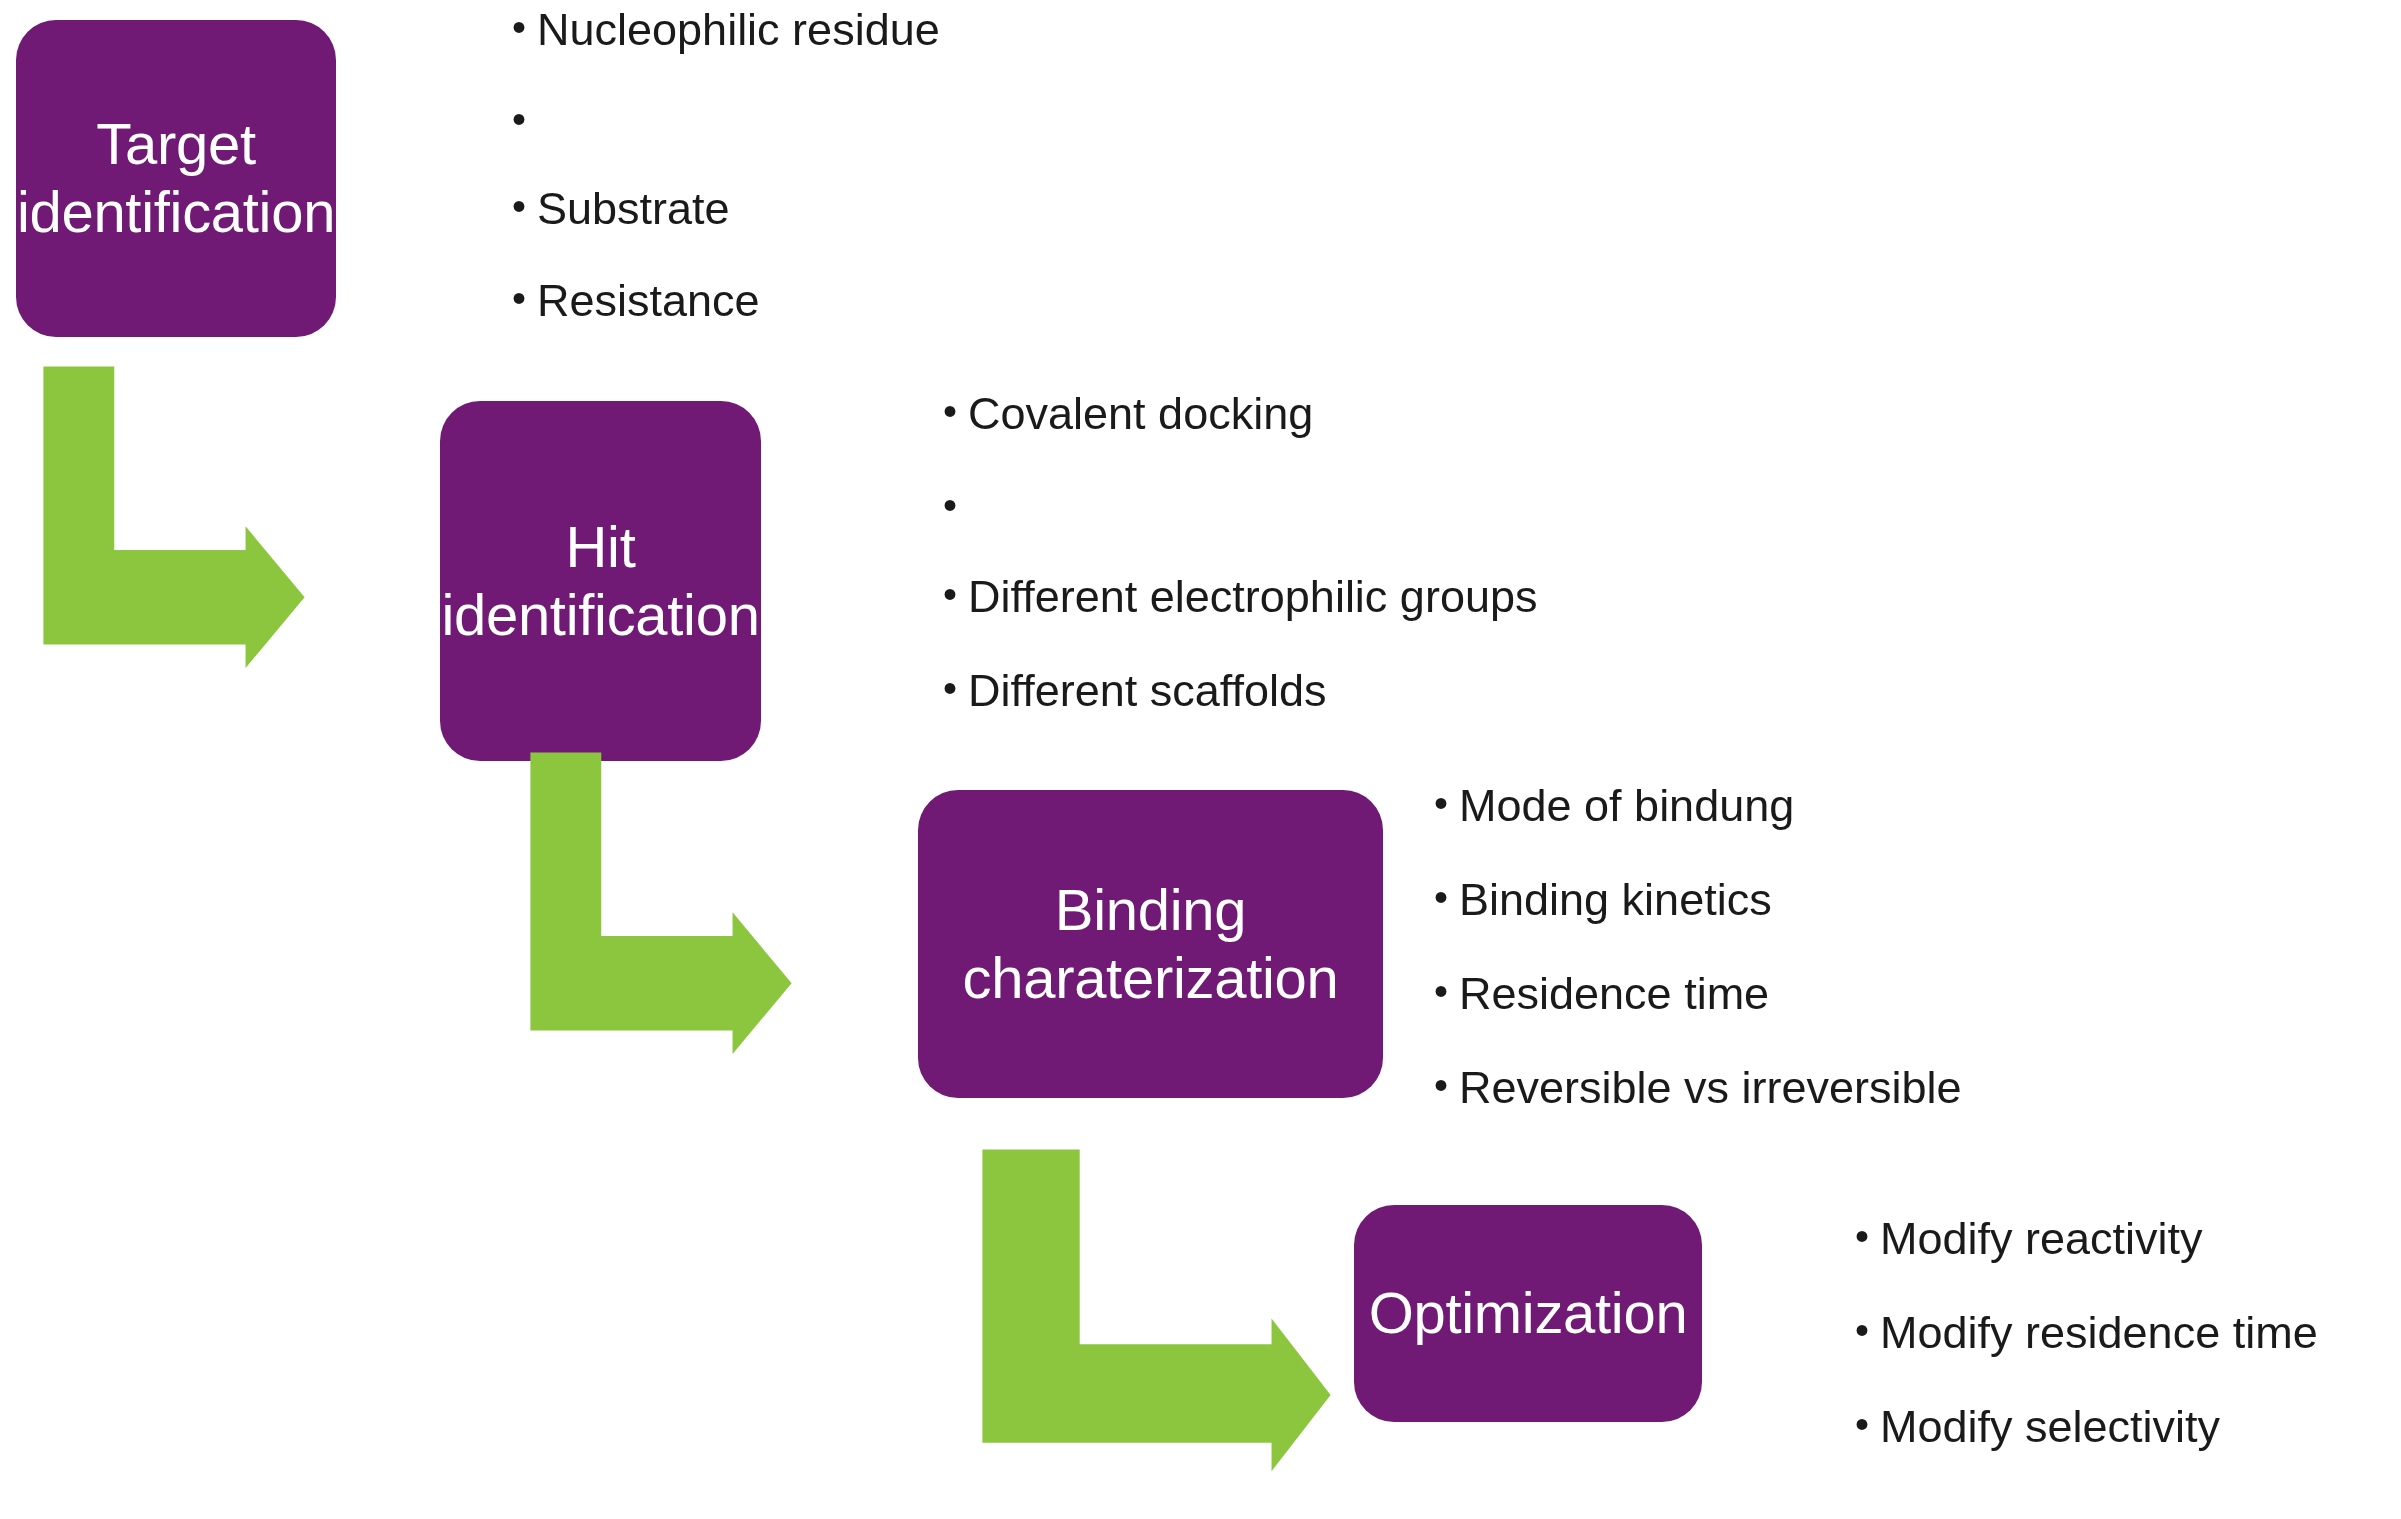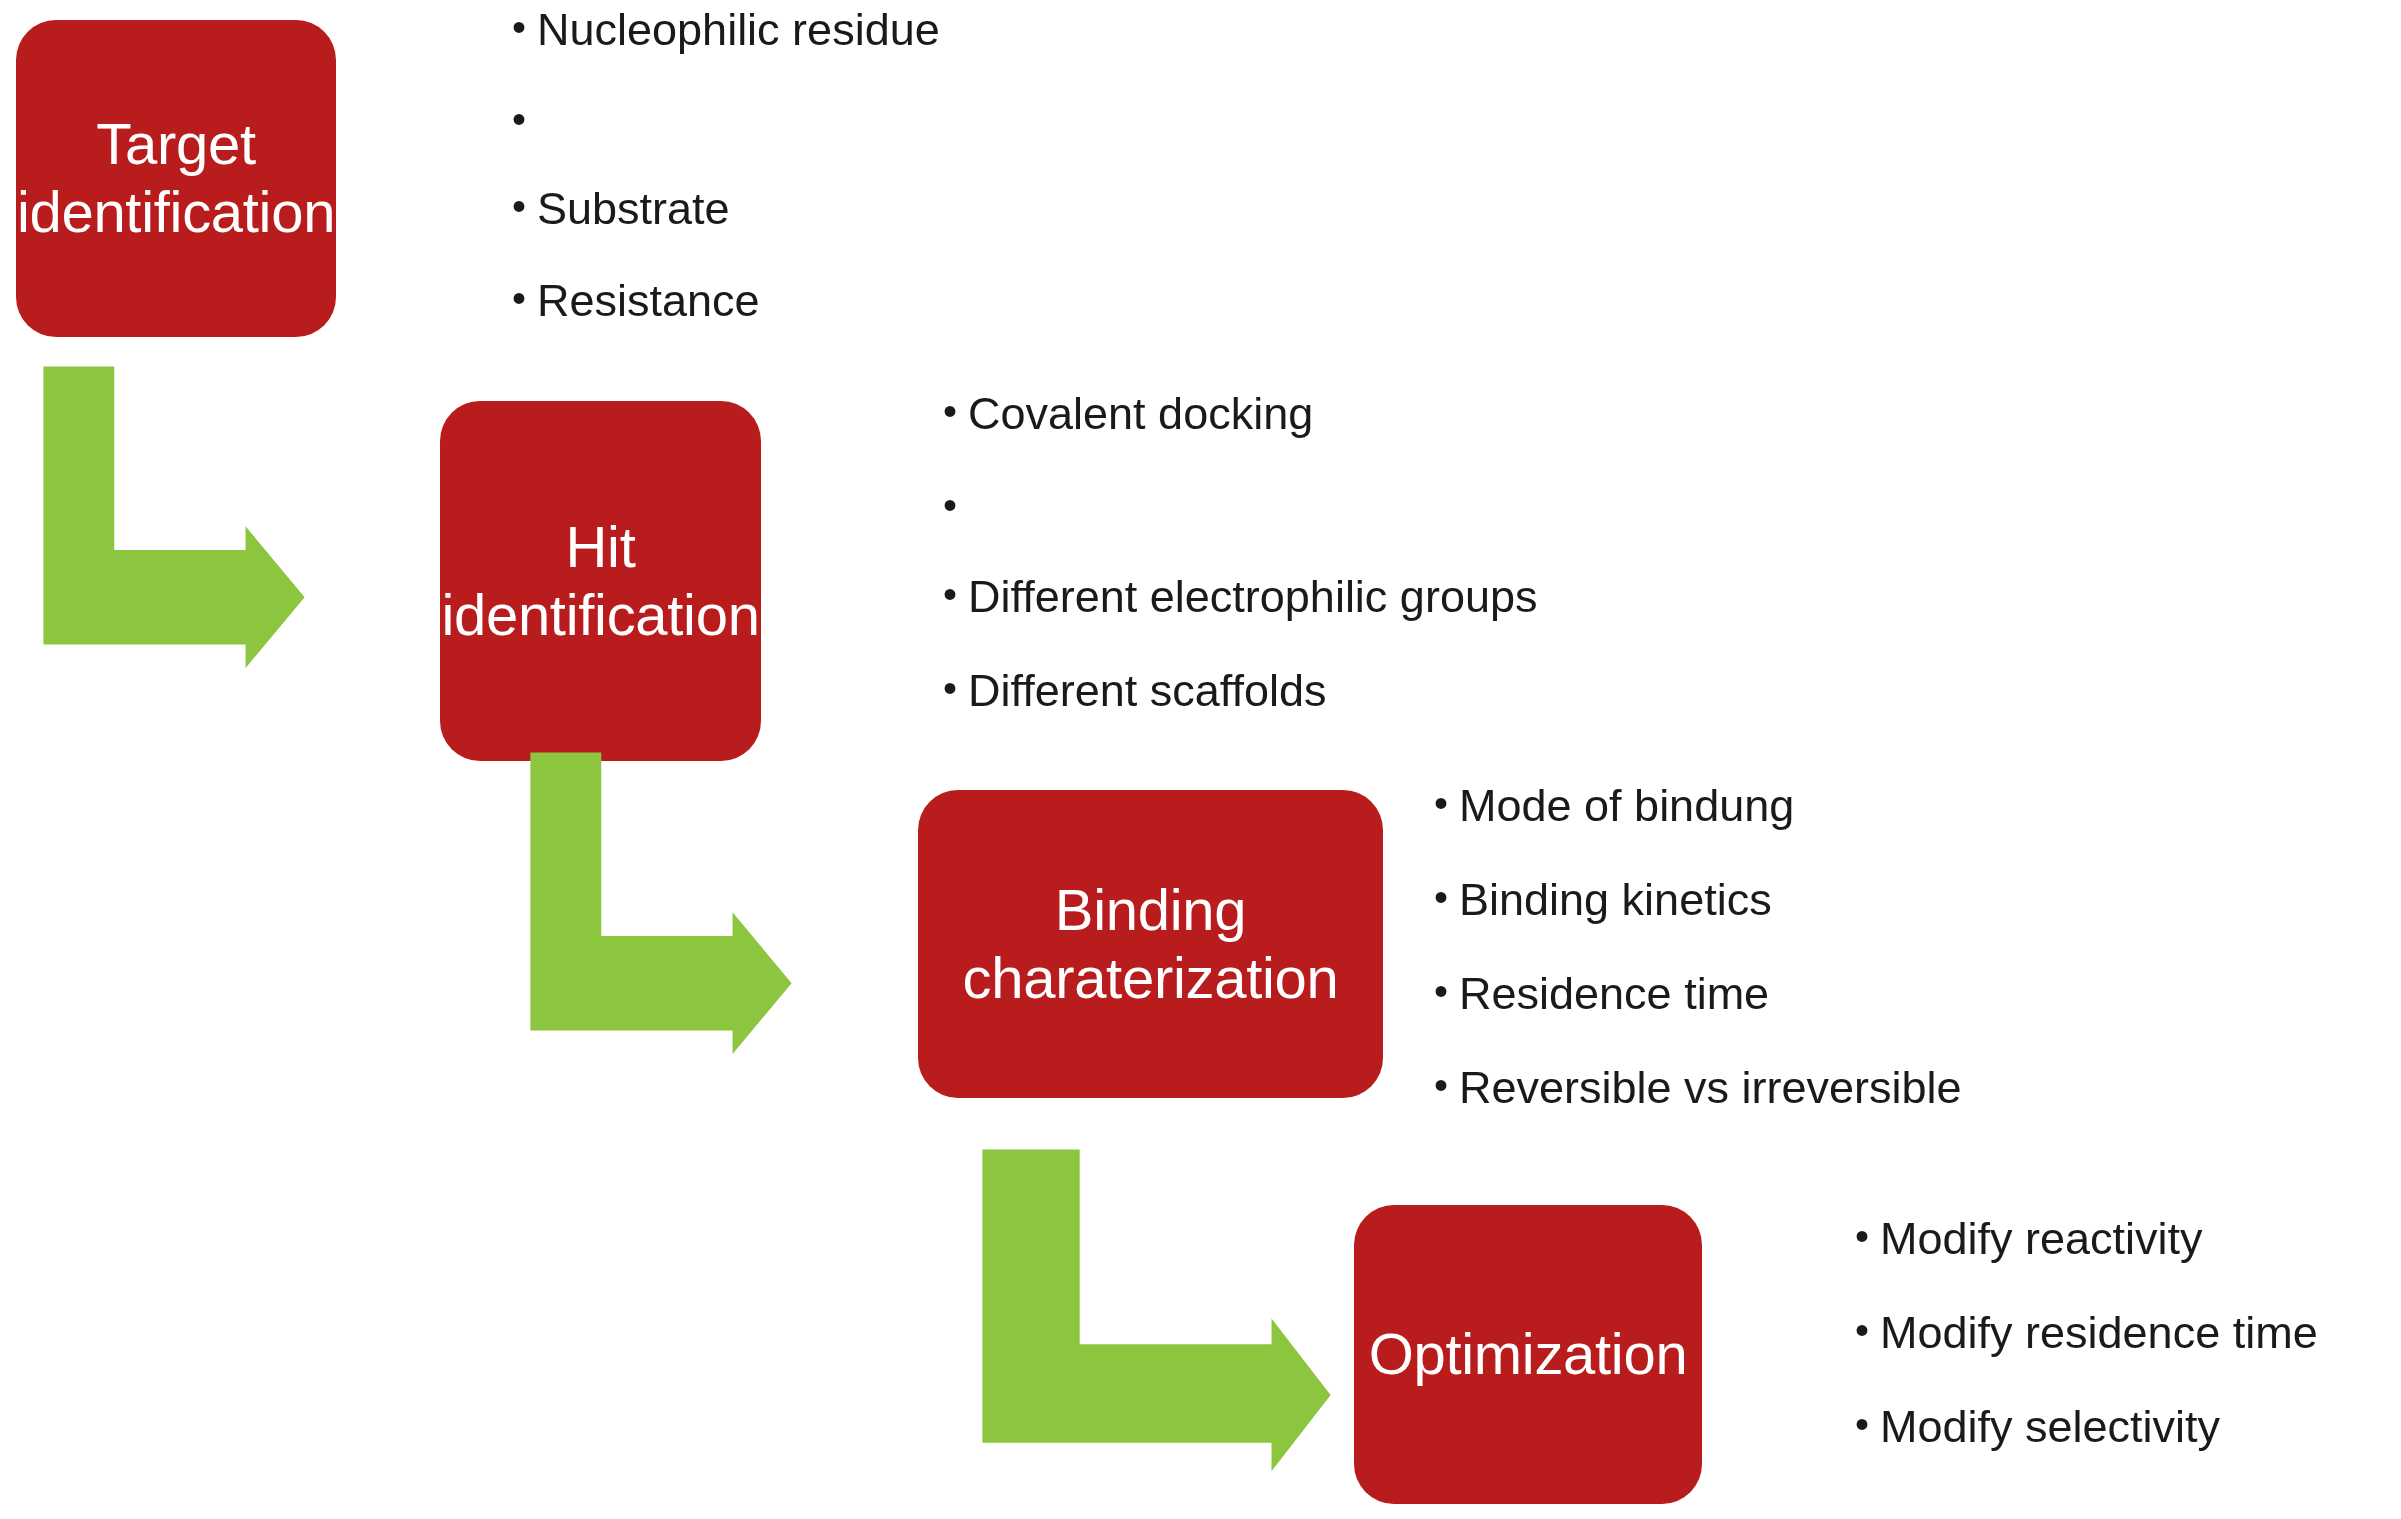--- a/index.html
+++ b/index.html
@@ -14,38 +14,38 @@
     height: 1519px;
     background: #ffffff;
     overflow: hidden;
     font-family: "Liberation Sans", "DejaVu Sans", sans-serif;
   }
 
   
   .stage-box {
     position: absolute;
     box-sizing: border-box;
-    background: #b91c1c;
+    background: #701a75;
     border-radius: 40px;
     display: flex;
     align-items: center;
     justify-content: center;
     text-align: center;
     color: #ffffff;
     font-size: 58px;
     line-height: 1.18;
     letter-spacing: -0.3px;
     padding: 7px 12.5px;
     white-space: pre-line;
   }
 
   #stage-box-1 { left: 16px;   top: 19.5px;   width: 320px; height: 317px; }
   #stage-box-2 { left: 440px;  top: 401px;  width: 321px; height: 360px; }
   #stage-box-3 { left: 918px; top: 790px; width: 465px; height: 308px; }
-  #stage-box-4 { left: 1354px; top: 1205px; width: 348px; height: 299px; }
+  #stage-box-4 { left: 1354px; top: 1205px; width: 348px; height: 217px; }
 
   
   .arrow-svg {
     position: absolute;
     overflow: visible;
   }
   .arrow-path { fill: #8CC63E; }
 
   #arrow-1 { left: 42px;   top: 365px;  width: 264px; height: 306px; }
   #arrow-2 { left: 529px;  top: 751px; width: 264px; height: 306px; }

